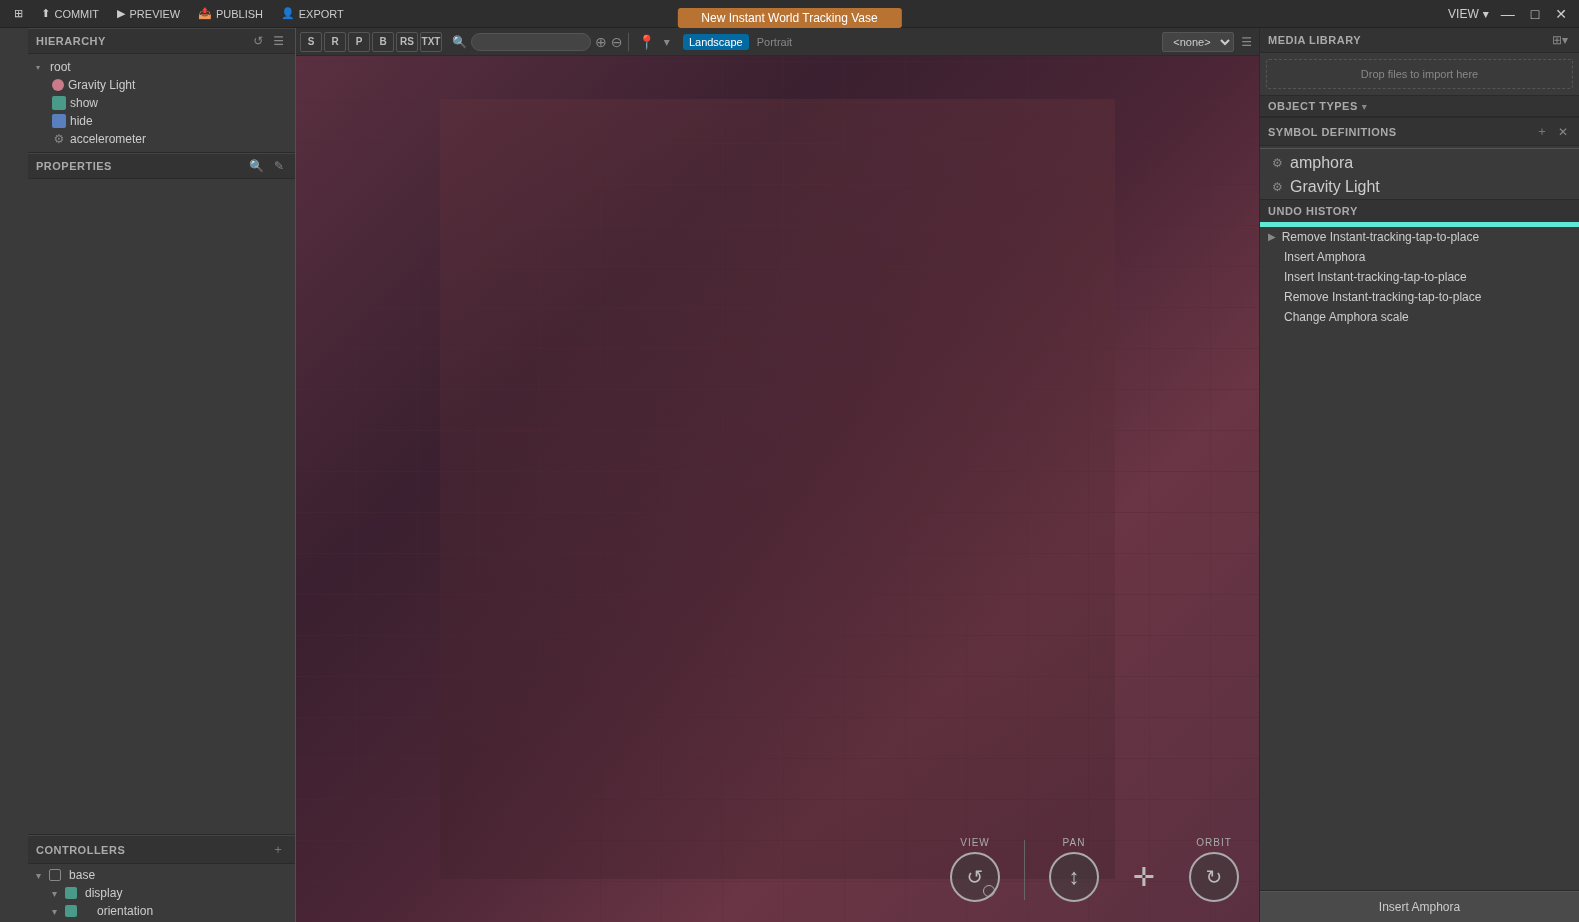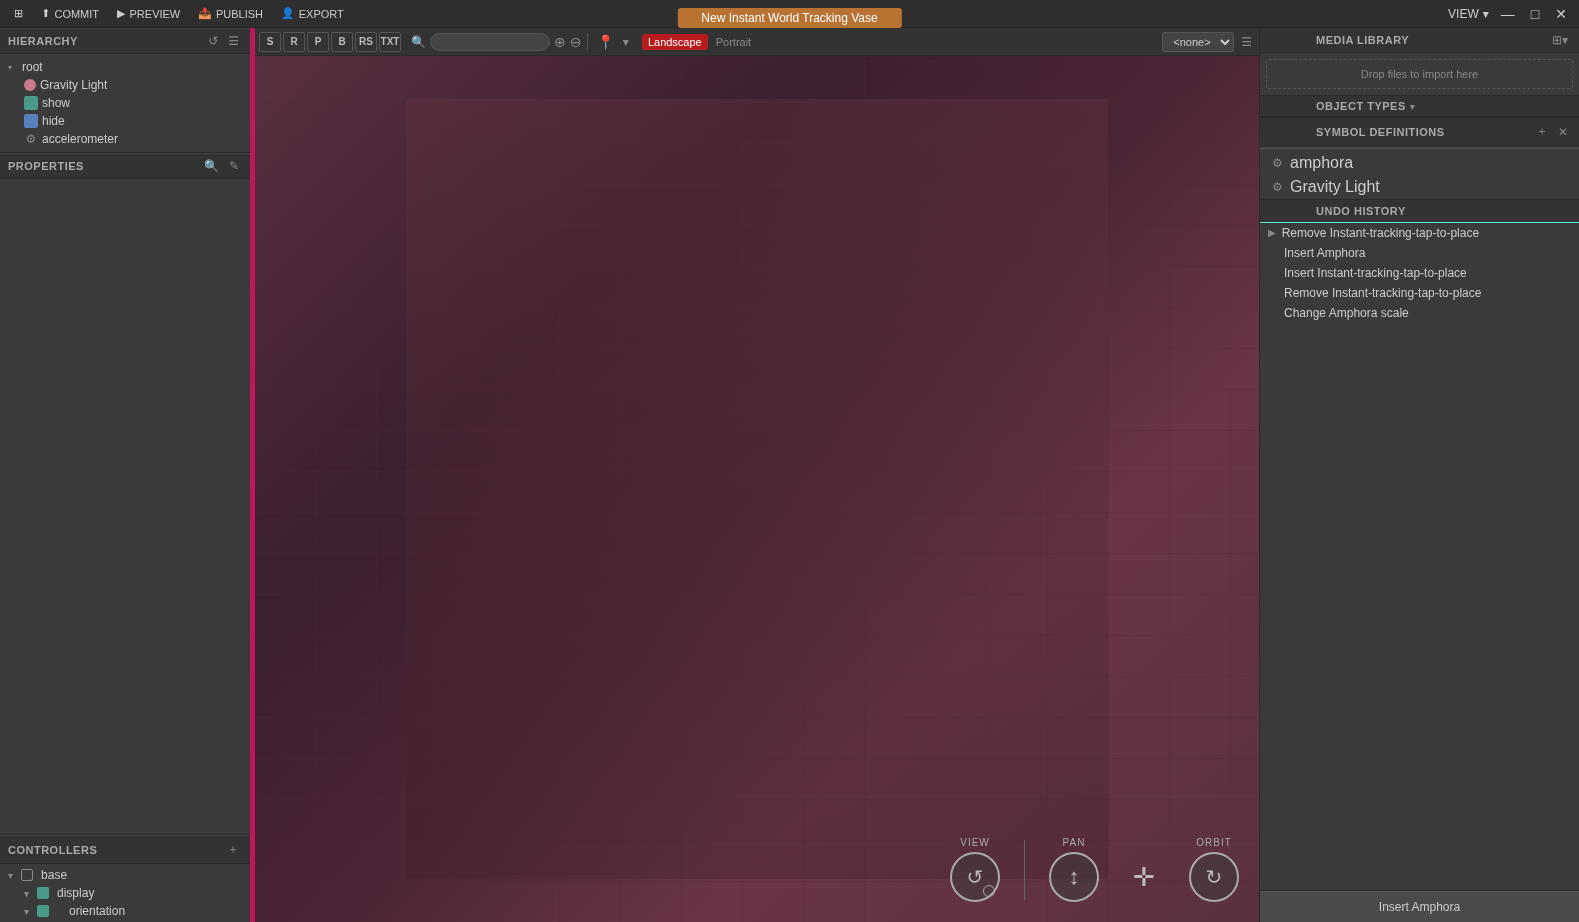--- a/index.html
+++ b/index.html
@@ -86,26 +86,27 @@
 
     
     .main-layout {
       display: flex;
       flex: 1;
       overflow: hidden;
     }
 
     
     .left-panel {
-      width: 255px;
+      width: 296px;
       display: flex;
       flex-direction: column;
       background: #3a3a3a;
-      border-right: 5px solid #be185d;
-      flex-shrink: 0;
+      border-right: 1px solid #be185d;
+      flex-shrink: 0;
+      padding-left: 28px;
     }
 
     .panel-section {
       display: flex;
       flex-direction: column;
     }
 
     .panel-header {
       display: flex;
       align-items: center;
@@ -244,21 +245,21 @@
     }
     .view-btn {
       background: transparent;
       border: none;
       color: #888;
       font-size: 11px;
       cursor: pointer;
       padding: 2px 6px;
     }
     .view-btn.active {
-      background: #b91c1c;
+      background: #0369a1;
       color: #fff;
       border-radius: 3px;
     }
     .canvas-toolbar-right {
       margin-left: auto;
       display: flex;
       align-items: center;
       gap: 4px;
     }
     .dropdown-select {
@@ -417,21 +418,20 @@
       padding: 4px 8px;
       background: #333;
       border-bottom: 1px solid #2a2a2a;
     }
     .section-title {
       font-size: 11px;
       font-weight: 600;
       color: #aaa;
       text-transform: uppercase;
       letter-spacing: 0.5px;
-      margin-left: 48px;
     }
     .expand-arrow {
       font-size: 10px;
       color: #888;
     }
     .object-type-item {
       padding: 4px 12px;
       color: #ccc;
       font-size: 12px;
       cursor: pointer;
@@ -489,21 +489,21 @@
     }
 
     .undo-history-section {
       flex: 1;
       border-top: 1px solid #2a2a2a;
       overflow-y: auto;
     }
     .undo-history-header {
       padding: 4px 8px;
       background: #333;
-      border-bottom: 1px solid #5eead4;
+      border-bottom: 5px solid #5eead4;
     }
     .undo-item {
       display: flex;
       align-items: flex-start;
       padding: 3px 8px;
       gap: 6px;
       cursor: pointer;
     }
     .undo-arrow {
       font-size: 10px;

